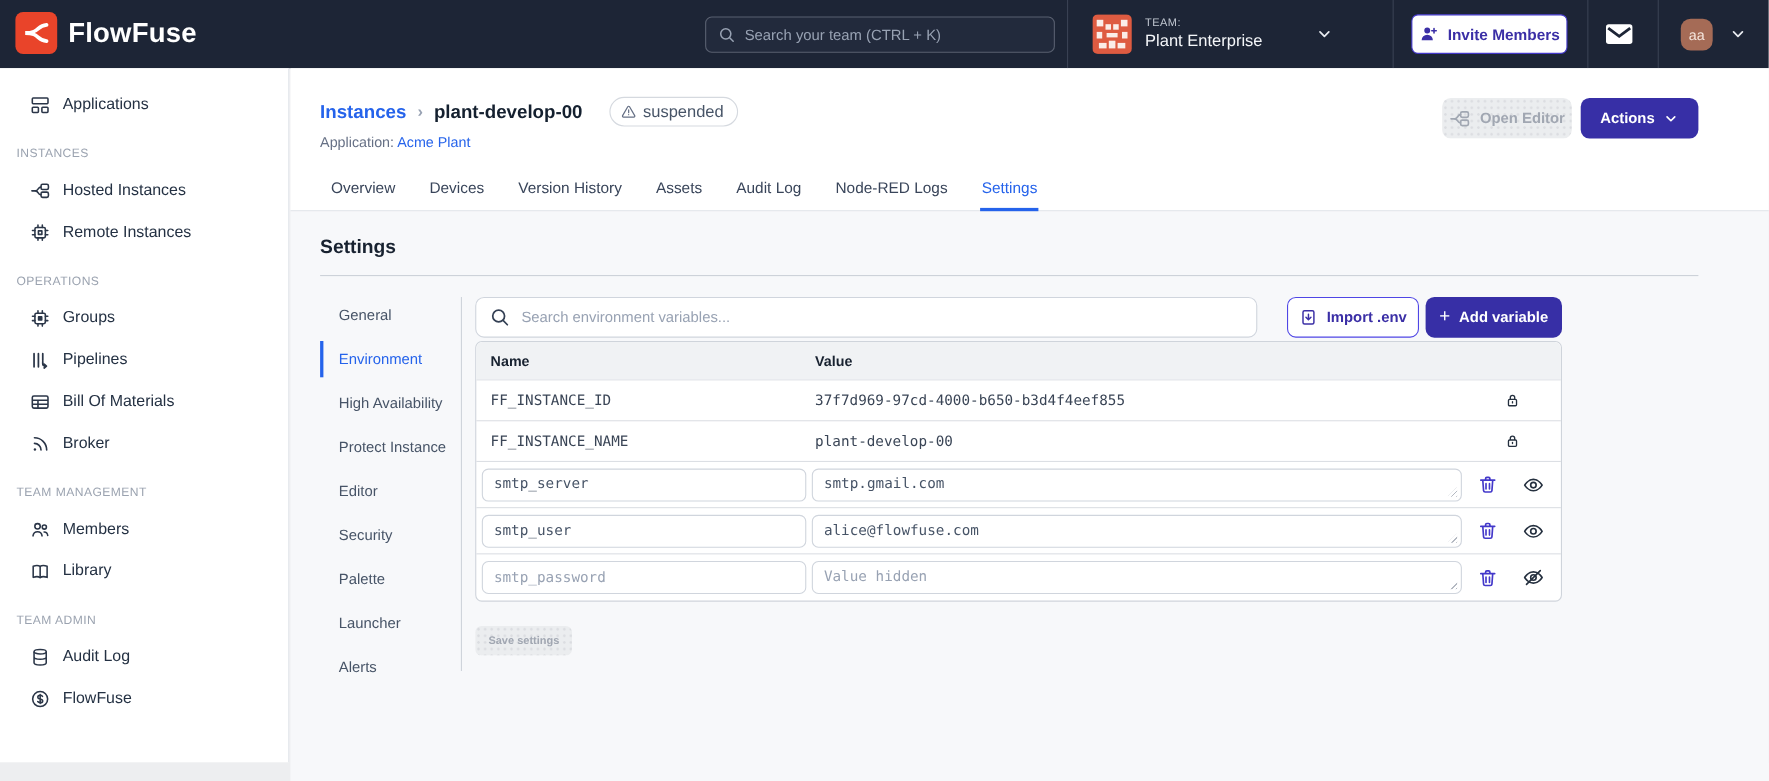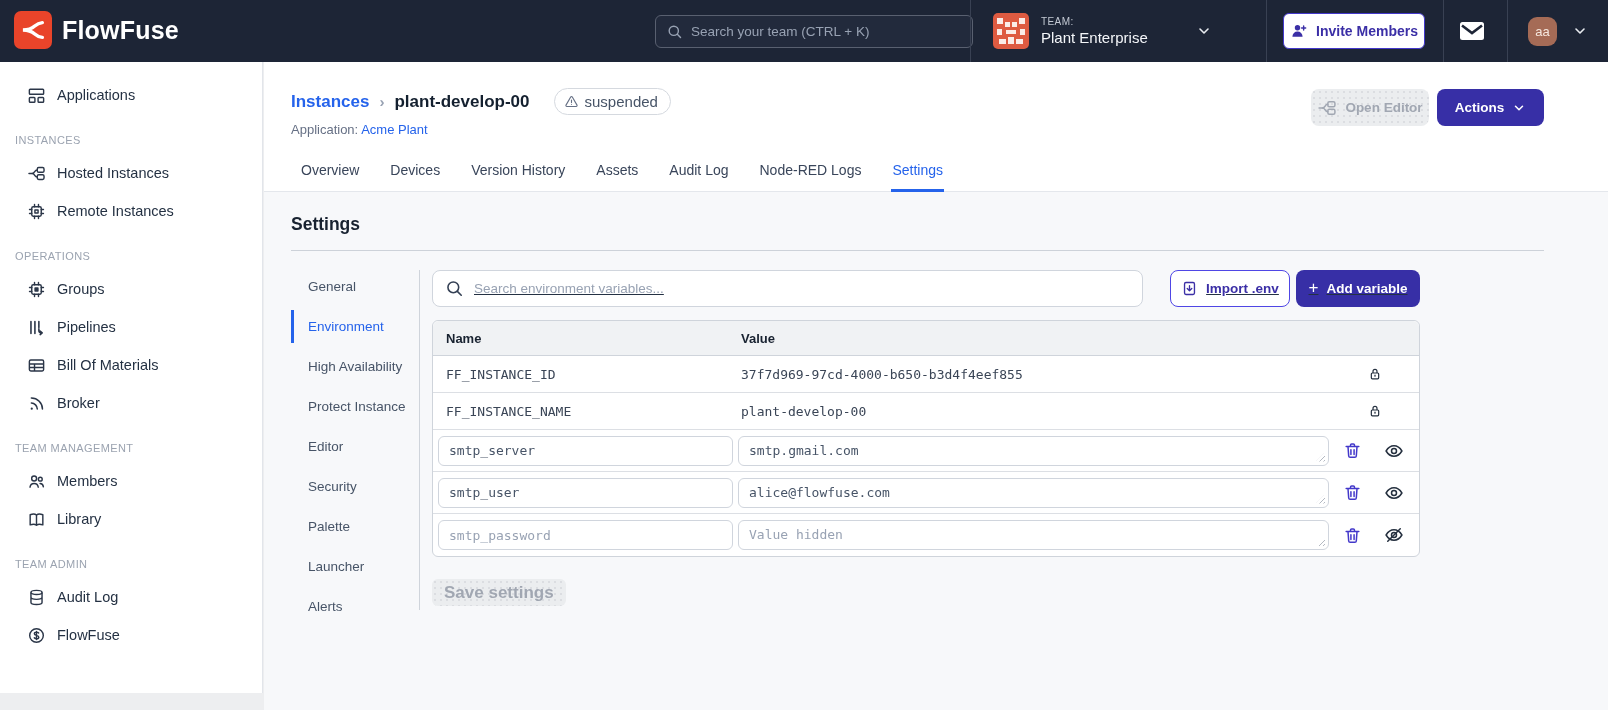--- a/index.html
+++ b/index.html
@@ -12,21 +12,21 @@
   }
   svg { display:block; }
 
   
   .navbar {
     position:relative; height:62px; background:#1D2536;
   }
   .brand { position:absolute; left:14px; top:11px; display:flex; align-items:center; gap:10px; }
   .brand-logo { width:38px; height:38px; border-radius:7px; background:#E9442A; display:flex; align-items:center; justify-content:center; }
   .brand-name { color:#fff; font-size:25px; font-weight:bold; letter-spacing:.2px; }
-  .nav-search { position:absolute; left:655px; top:15px; width:318px; height:33px;
+  .nav-search { position:absolute; left:641px; top:15px; width:318px; height:33px;
     background:#222A3C; border:1px solid #596070; border-radius:6px;
     display:flex; align-items:center; padding:0 10px; gap:8px; }
   .nav-search input { flex:1; background:transparent; border:none; outline:none; color:#AEB5C2; font-size:13.5px; font-family:"Liberation Sans",sans-serif; }
   .nav-search input::placeholder { color:#98A2B3; }
   .vdiv { position:absolute; top:0; width:1px; height:62px; background:#394153; }
   .team { position:absolute; left:993px; top:13px; display:flex; align-items:center; gap:12px; cursor:pointer; }
   .team-avatar { width:36px; height:36px; border-radius:5px; overflow:hidden; }
   .team-label { color:#C3C9D3; font-size:10px; letter-spacing:.4px; }
   .team-name { color:#F4F6F9; font-size:15px; margin-top:2px; }
   .nav-chevron { color:#E8EBF0; }
@@ -77,21 +77,21 @@
   .settings-title { font-size:17.5px; color:#182230; margin-bottom:15px; }
   .settings-hr { border:none; border-top:1px solid #CფD2D9; border-top:1px solid #CDD2D9; margin-bottom:17px; }
   .settings-body { display:flex; align-items:stretch; }
   .subnav { width:128px; flex:0 0 auto; padding-top:2px; }
   .subnav-item { border-left:3px solid transparent; padding:8px 0 8px 14px; margin-bottom:7px;
     font-size:13.5px; color:#475467; line-height:17px; cursor:pointer; width:118px; }
   .subnav-item.active { color:#2563EB; border-left-color:#2563EB; }
   .settings-vline { width:1px; background:#CFD4DB; margin:2px 12px 20px 0; }
   .env { flex:1; padding-top:2px; }
   .env-title { font-size:15.5px; color:#182230; padding-bottom:10px; border-bottom:1px solid #E4E7EC; margin-bottom:13px; }
-  .env-controls { display:flex; width:988px; margin-bottom:13px;text-decoration:underline; }
+  .env-controls { display:flex; width:988px; margin-bottom:3px; }
   .env-search { flex:1; height:37px; background:#fff; border:1px solid #D0D5DD; border-radius:8px;
     display:flex; align-items:center; gap:10px; padding:0 12px; margin-right:27px; }
   .env-search svg { color:#344054; }
   .env-search input { flex:1; border:none; outline:none; font-size:13.5px; color:#475467; font-family:"Liberation Sans",sans-serif; }
   .env-search input::placeholder { color:#98A2B3; }
   .import-btn { width:120px; background:#fff; border:1px solid #4F46E5; color:#3B2FA6; margin-right:6px; }
   .add-btn { width:124px; }
   .plus { font-size:17px; font-weight:normal; margin-top:-2px; }
 
   .env-table { width:988px; background:#fff; border:1px solid #CFD4DB; border-radius:6px; }
@@ -114,21 +114,21 @@
     padding:6px 10px; font-family:"DejaVu Sans Mono", monospace; font-size:13px; color:#475467;
     resize:none; overflow:hidden; outline:none; line-height:16px; }
   .value-ta::placeholder { color:#98A2B3; }
   .grip { position:absolute; right:4px; bottom:4px; width:9px; height:9px;
     background:repeating-linear-gradient(135deg, transparent 0 2px, #B4B9C2 2px 3px);
     clip-path:polygon(100% 0, 100% 100%, 0 100%); pointer-events:none; }
   .row-actions { width:90px; flex:0 0 auto; display:flex; align-items:center; padding-left:14px; gap:22px; }
   .icon-btn { background:none; border:none; padding:0; cursor:pointer; }
   .trash { color:#4338CA; }
   .eye { color:#25303F; }
-  .save-btn { margin-top:22px; height:27px; padding:0 12px; border-radius:6px; font-size:17px; }
+  .save-btn { margin-top:22px; height:27px; padding:0 12px; border-radius:6px; font-size:10px; }
 </style>
 </head>
 <body>
 
 <header class="navbar">
   <div class="brand">
     <span class="brand-logo">
       <svg width="28" height="28" viewBox="0 0 36 36" fill="none">
         <path d="M30 8.5c-12 1-8 9.5-25 9.5 17 0 13 8.5 25 9.5" stroke="#fff" stroke-width="4.4" stroke-linecap="round"></path>
       </svg>

